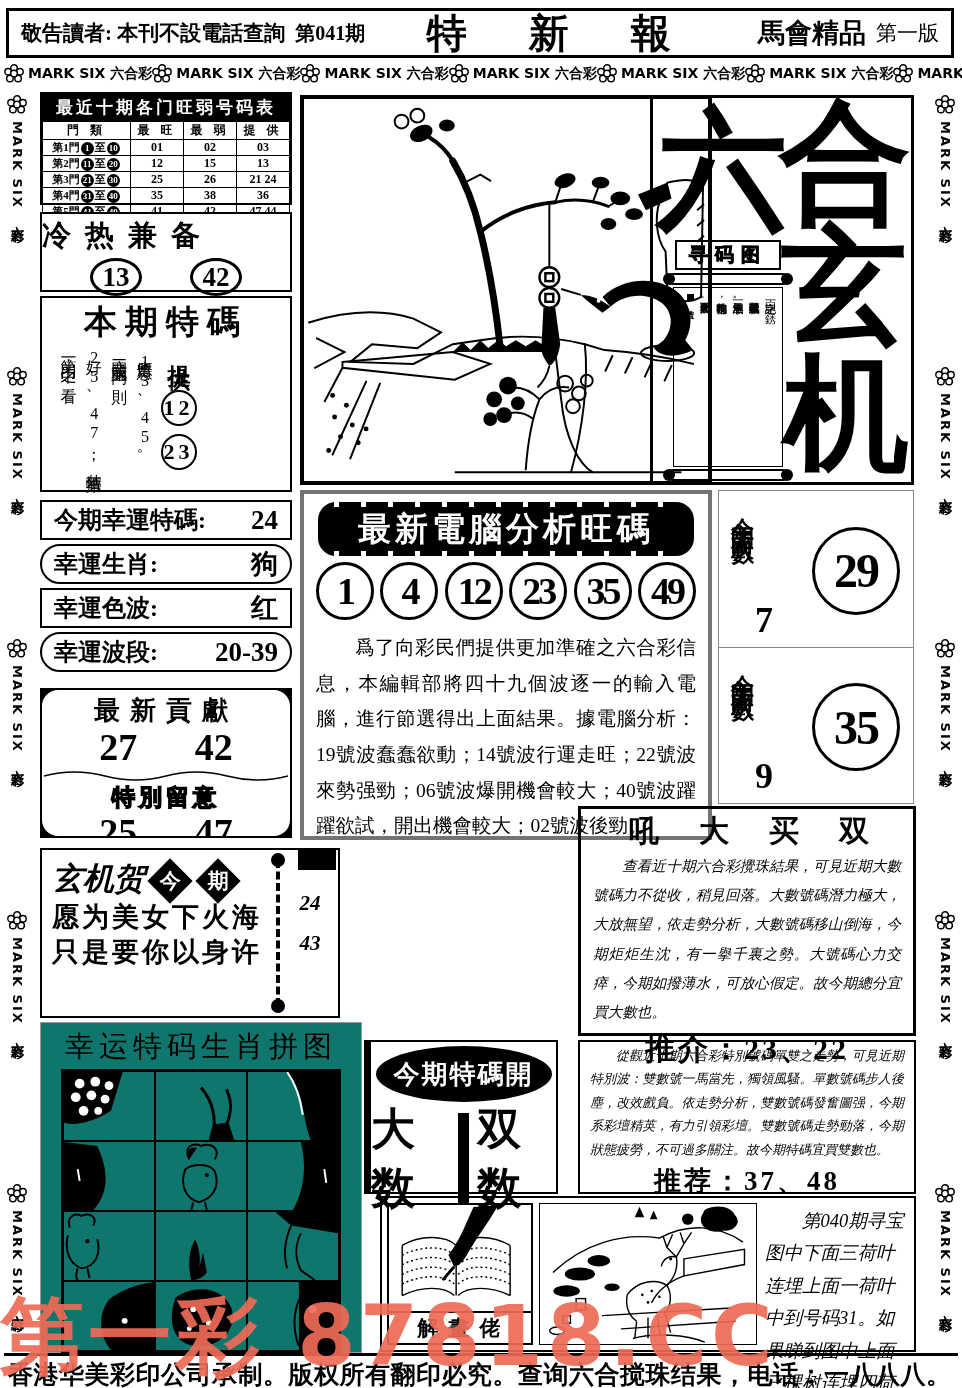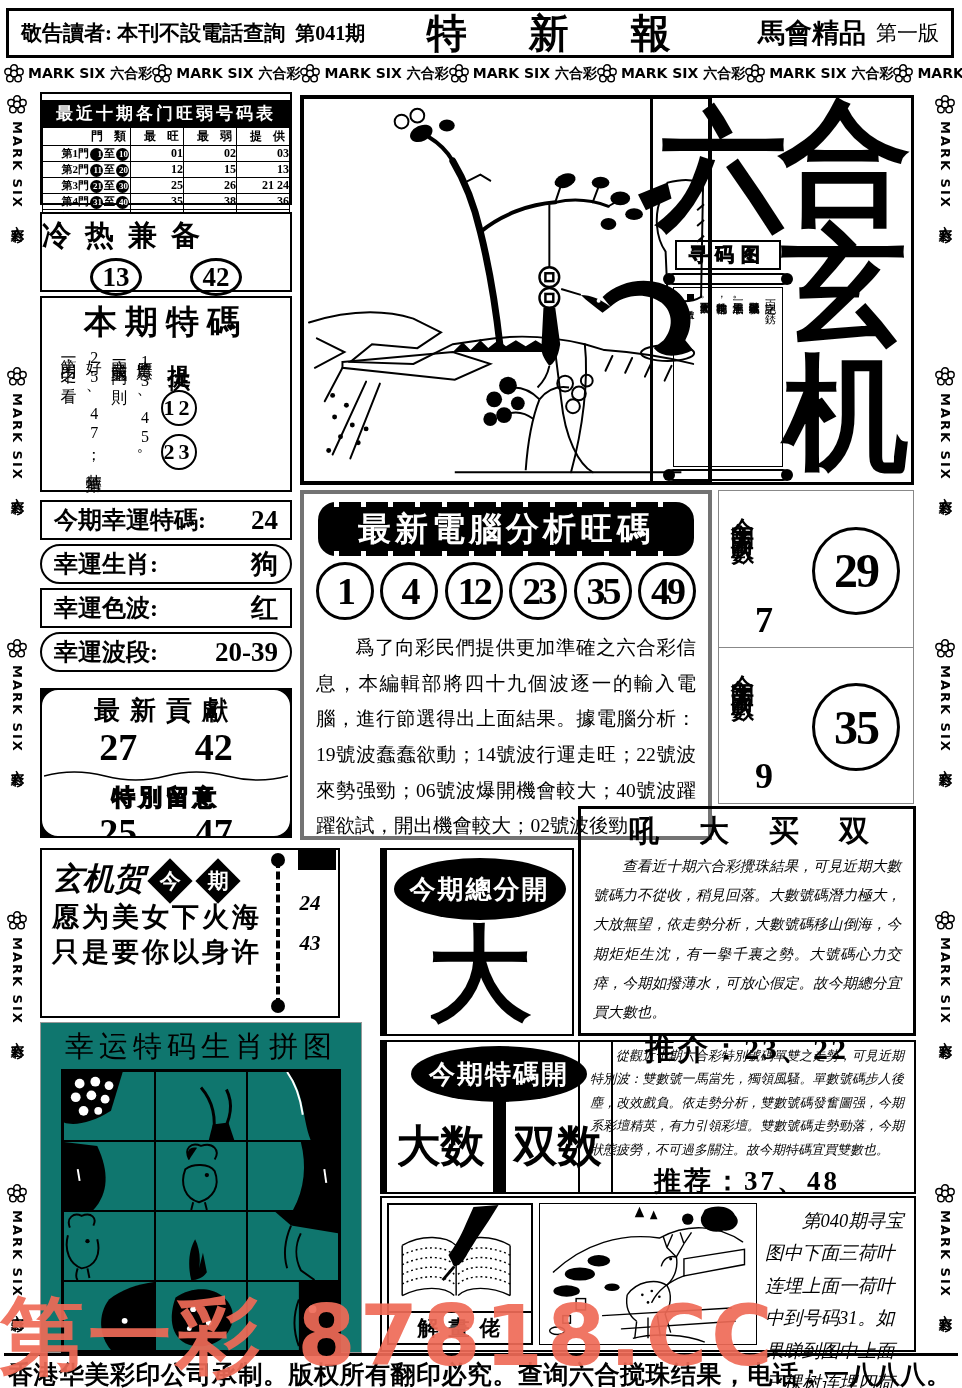--- a/index.html
+++ b/index.html
@@ -24,22 +24,22 @@
   #strip-left { left:0; } #strip-right { left:928px; }
   .sunit { display:flex; flex-direction:column; align-items:center; gap:6px; }
   .sunit span { writing-mode:vertical-rl; font-family:"DejaVu Sans",sans-serif; font-size:13px; font-weight:bold; letter-spacing:2px; }
 
   
   .abs { position:absolute; }
   .box { border:2px solid #000; background:#fff; }
 
   
   #hotcold { left:40px; top:92px; width:252px; height:113px; }
-  .hc-title { background:#000; color:#fff; text-align:center; font-size:17px; font-weight:bold; letter-spacing:3px; padding:2px 0;margin-top:6px; }
-  #hotcold table { width:100%; border-collapse:collapse; text-align:right; font-size:12px;font-family:Liberation Serif, serif; }
+  .hc-title { background:#000; color:#fff; text-align:center; font-size:17px; font-weight:bold; letter-spacing:3px; padding:2px 0; }
+  #hotcold table { width:100%; border-collapse:collapse; text-align:center; font-size:12px;font-family:Liberation Serif, serif; }
   #hotcold th, #hotcold td { border:1px solid #000; height:16px; font-weight:bold; padding:0; }
   #hotcold th { letter-spacing:4px; }
   .door-cell { font-size:11px; white-space:nowrap; }
   .rc { display:inline-block; background:#000; color:#fff; border-radius:8px; min-width:13px; height:13px; line-height:13px; font-size:9px; padding:0 1px; margin:0 1px; }
 
   
   #coldhot { left:40px; top:212px; width:252px; height:80px; text-align:left; }
   .ch-title { font-size:29px; font-weight:bold; letter-spacing:14px; margin-top:2px; }
   .ch-nums { display:flex; justify-content:space-evenly; margin-top:2px; }
   .ncircle { display:inline-flex; align-items:center; justify-content:center; border:3px solid #000; border-radius:50%;
@@ -143,21 +143,21 @@
   .howl-title { font-size:30px; font-weight:bold; text-align:center; letter-spacing:40px; padding-left:36px; white-space:nowrap; }
   .kai { font-style:italic; }
   .an-small { font-size:14.6px; line-height:2.0; text-align:justify; text-indent:2em; }
   .recommend { font-size:30px; font-weight:bold; text-align:center; letter-spacing:3px; margin-top:2px; }
 
   #totalcard { left:380px; top:848px; width:194px; height:188px; border:2px solid #000; border-left:7px solid #000; text-align:center; }
   .ellipse { background:#000; color:#fff; border-radius:50%; width:172px; height:62px; margin:8px auto 0;
              display:flex; align-items:center; justify-content:center; font-size:26px; font-weight:bold; letter-spacing:2px; }
   .big-char { font-size:104px; font-weight:bold; line-height:1.05; }
 
-  #specialcard { left:380px; top:1040px; width:233px; height:154px; border:2px solid #000; border-left:7px solid #000; text-align:center; }
+  #specialcard { left:364px; top:1040px; width:194px; height:154px; border:2px solid #000; border-left:7px solid #000; text-align:left; }
   #specialcard .ellipse { width:176px; height:56px; margin-top:4px; position:relative; z-index:2; }
   .sc-vals { display:flex; align-items:center; justify-content:center; font-size:44px; font-weight:bold; margin-top:-2px; }
   .sc-bar { width:13px; height:92px; background:#000; margin:0 8px; }
 
   #specialtext { left:578px; top:1040px; width:338px; height:154px; border:2px solid #000; padding:2px 10px; }
   .an-tiny { font-size:13px; line-height:1.8; text-align:justify; text-indent:2em; }
   #specialtext .recommend { font-size:27px; }
 
   
   #treasure { left:380px; top:1196px; width:536px; height:156px; border:2px solid #000; display:flex; padding:5px; gap:6px; }
@@ -677,24 +677,20 @@
           <div class="app-circle">35</div>
         </div>
     </div>
   </div>
 
   <div id="howl" class="abs">
     <div class="howl-title">吼大买双</div>
     <div class="an-small kai">查看近十期六合彩攪珠結果，可見近期大數號碼力不從收，稍見回落。大數號碼潛力極大，大放無望，依走勢分析，大數號碼移山倒海，今期炬炬生沈，有一擧千裏之勢。大號碼心力交瘁，今期如撥薄水，可放心假定。故今期總分宜買大數也。</div>
     <div class="recommend">推介：23、22</div>
   </div>
-  <div id="totalcard" class="abs">
-    <div class="ellipse">今期總分開</div>
-    <div class="big-char">大</div>
-  </div>
 
   <div id="specialcard" class="abs">
     <div class="ellipse">今期特碼開</div>
     <div class="sc-vals">
       <span>大数</span>
       <span class="sc-bar"></span>
       <span>双数</span>
     </div>
   </div>
   <div id="specialtext" class="abs">

